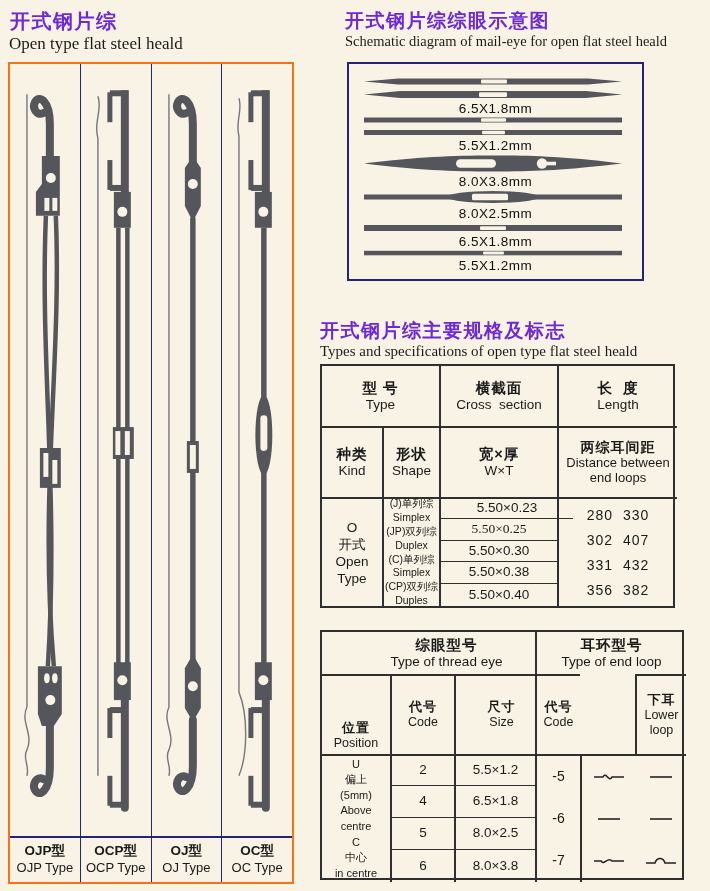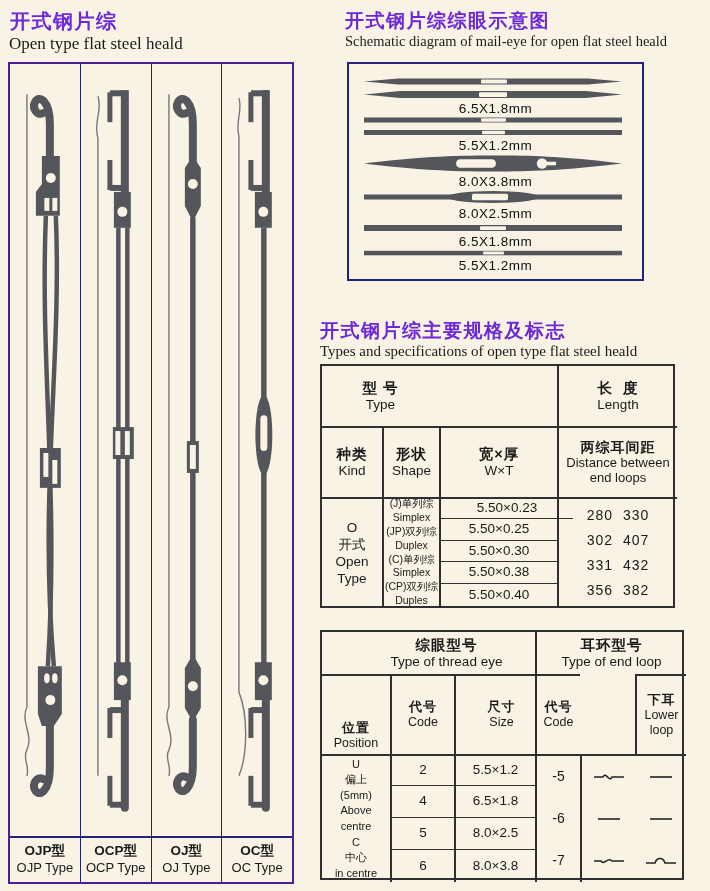--- a/index.html
+++ b/index.html
@@ -13,21 +13,21 @@
   }
   .abs{position:absolute;}
   .cn-title{font-size:20px;font-weight:bold;color:#6d28d9;letter-spacing:1.5px;}
   .cn-title.small{font-size:19px;}
   .en-sub{font-family:"Liberation Serif", serif;font-size:17px;color:#1b1b1b;}
   .en-sub.small{font-size:14.5px;}
 
   
   .heald-box{
     left:8px;top:62px;width:282px;height:818px;
-    border:2px solid #4c1d95;
+    border:2px solid #f97316;
     display:flex;
   }
   .heald-col{flex:1 1 0;position:relative;border-right:1.5px solid #23237a;}
   .heald-col:last-child{border-right:none;}
   .heald-draw{position:absolute;left:0;top:0;width:100%;height:calc(100% - 46px);}
   .heald-label{
     position:absolute;left:0;bottom:0;width:100%;height:44px;
     border-top:2px solid #23237a;
     display:flex;flex-direction:column;align-items:center;justify-content:center;
     line-height:1.25;
@@ -230,20 +230,24 @@
 
 <div class="abs cn-title small" style="left:320px;top:318px;">开式钢片综主要规格及标志</div>
 <div class="abs en-sub small" style="left:320px;top:343px;font-size:15px;">Types and specifications of open type flat steel heald</div>
 
 <div class="abs tbl" style="left:320px;top:364px;width:355px;height:244px;">
 
   <div class="cell" style="left:0;top:0;width:117px;height:60px;">
     <span class="hcn">型 号</span>
     <span class="hen">Type</span>
   </div>
+  <div class="cell bl" style="left:117px;top:0;width:118px;height:60px;">
+    <span class="hcn">横截面</span>
+    <span class="hen" style="white-space:pre;">Cross  section</span>
+  </div>
   <div class="cell bl" style="left:235px;top:0;width:120px;height:60px;">
     <span class="hcn" style="white-space:pre;">长  度</span>
     <span class="hen">Length</span>
   </div>
 
   <div class="cell bt bl" style="left:60px;top:60px;width:57px;height:71px;">
     <span class="hcn">形状</span>
     <span class="hen">Shape</span>
   </div>
   <div class="cell bt" style="left:0;top:60px;width:60px;height:71px;">
@@ -271,21 +275,21 @@
     <span class="shape-line">(JP)双列综</span>
     <span class="shape-line">Duplex</span>
     <span class="shape-line">(C)单列综</span>
     <span class="shape-line">Simplex</span>
     <span class="shape-line">(CP)双列综</span>
     <span class="shape-line">Duples</span>
   </div>
   <div class="cell bt bl" style="left:117px;top:131px;width:134px;height:21.8px;border-bottom:1.5px solid #2f2f2f;">
     <span class="num">5.50×0.23</span>
   </div>
-  <div class="cell bl" style="left:117px;top:152.8px;width:118px;height:21.8px;border-bottom:1.5px solid #2f2f2f;">
+  <div class="cell bl" style="left:117px;top:152.8px;width:118px;height:21.8px;border-bottom:1.5px solid #2f2f2f;font-family:Liberation Serif, serif;">
     <span class="num">5.50×0.25</span>
   </div>
   <div class="cell bl" style="left:117px;top:174.6px;width:118px;height:21.8px;border-bottom:1.5px solid #2f2f2f;">
     <span class="num">5.50×0.30</span>
   </div>
   <div class="cell bl" style="left:117px;top:196.4px;width:118px;height:21.8px;border-bottom:1.5px solid #2f2f2f;">
     <span class="num">5.50×0.38</span>
   </div>
   <div class="cell bl" style="left:117px;top:218.2px;width:118px;height:21.8px;">
     <span class="num">5.50×0.40</span>

